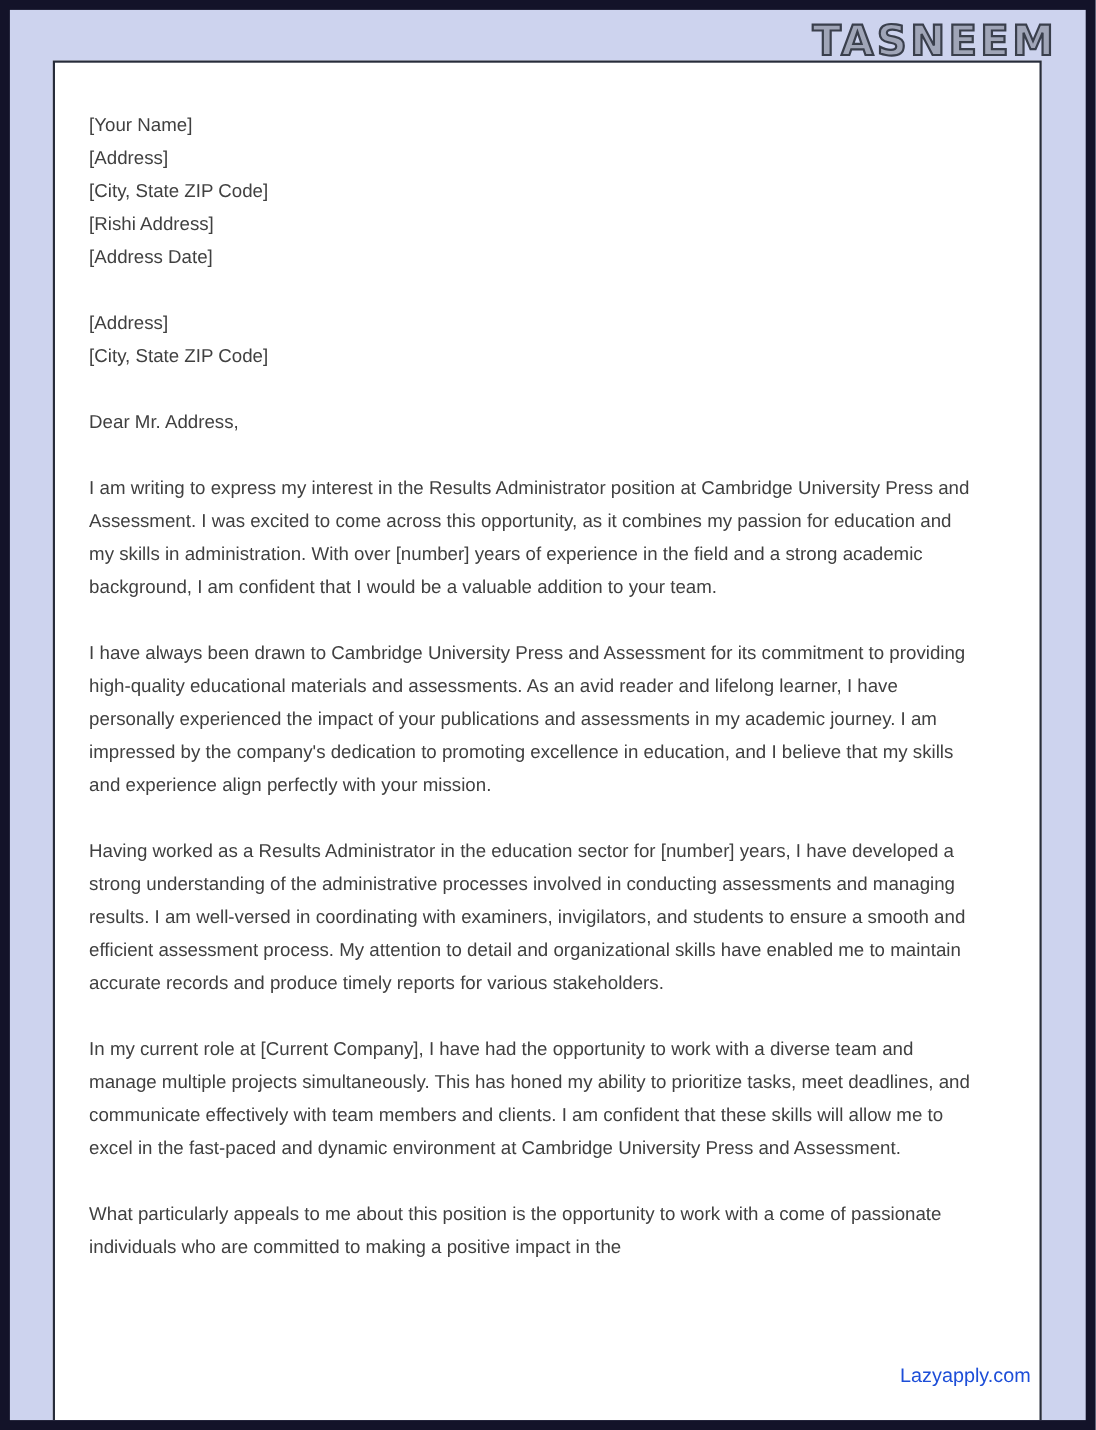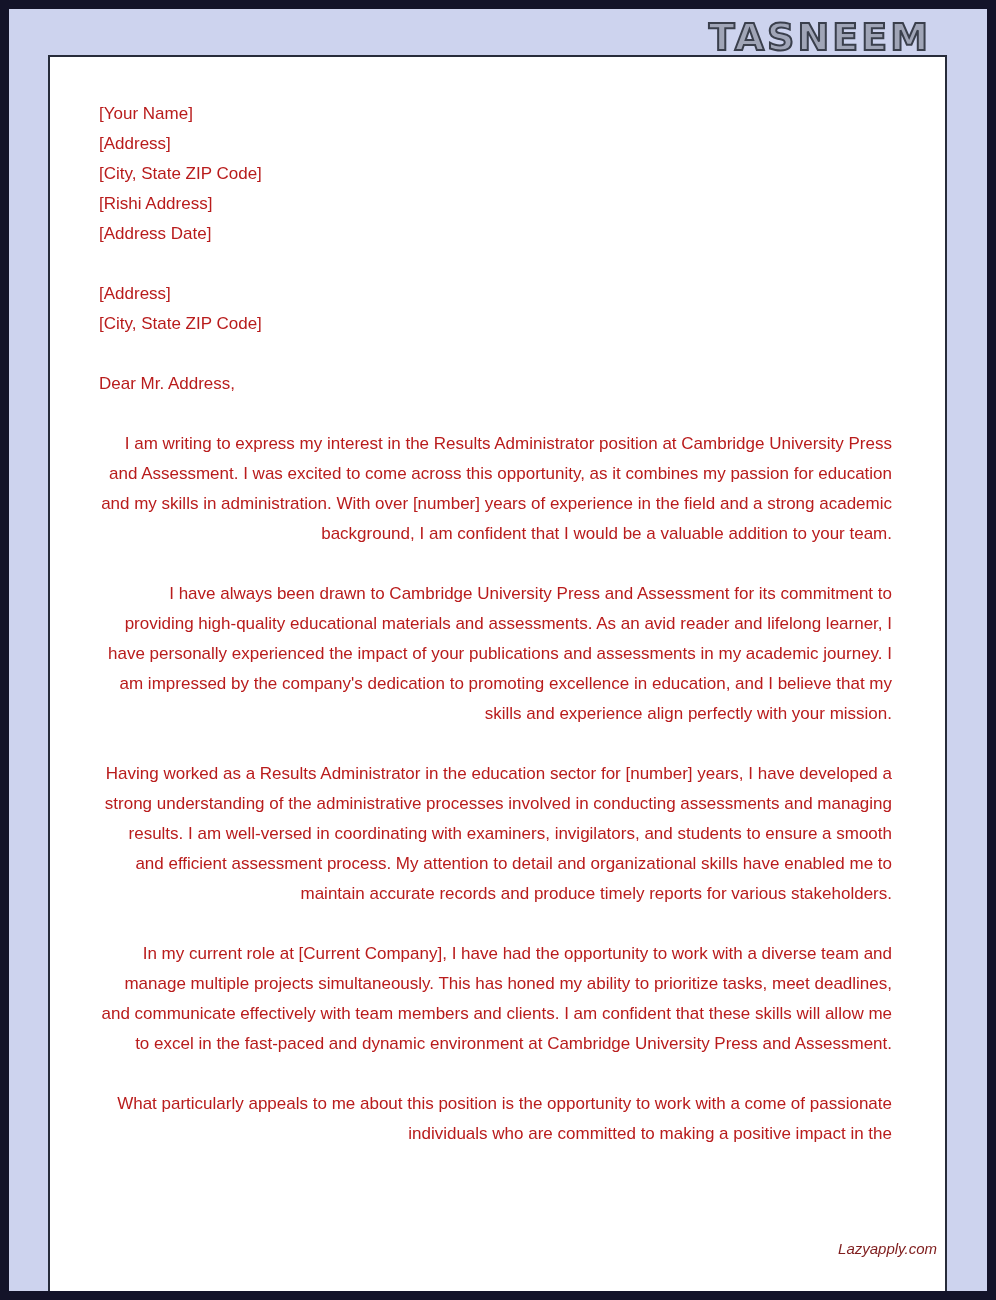--- a/index.html
+++ b/index.html
@@ -12,61 +12,60 @@
     position: relative;
     width: 996px;
     height: 1300px;
     background: #cdd3ee;
     border: 9px solid #131329;
     overflow: hidden;
   }
   .logo {
     position: absolute;
     top: 6px;
-    right: 56px;
+    right: 26px;
     font-family: "DejaVu Sans", sans-serif;
     font-size: 38px;
     font-weight: bold;
     letter-spacing: 3px;
     color: #82879299;
     -webkit-text-stroke: 2px #3a3f4c;
     text-stroke: 2px #3a3f4c;
   }
   .page {
     position: absolute;
     left: 39px;
     top: 46px;
     width: 899px;
     height: 1400px;
     background: #ffffff;
     border: 2px solid #272c3a;
   }
   .content {
-    padding: 42px 53px 0 49px;
-    color: #b91c1c;
+    padding: 42px 53px 0 31px;
+    color: #404040;
     font-size: 17px;
     line-height: 30px;
   }
   .line {
     line-height: 30px;
   }
   .block {
     margin-bottom: 30px;
   }
   .para {
     margin-bottom: 30px;
-    text-align: right;
+    text-align: left;
   }
   .watermark {
     position: absolute;
     top: 1231px;
     right: 50px;
-    font-size: 15px;
-    color: #7f1d1d;
-    font-style: italic;
+    font-size: 18px;
+    color: #1d4ed8;
   }
 </style>
 </head>
 <body>
 
 <div class="frame">
 
   <div class="logo">TASNEEM</div>
 
   <div class="page">

